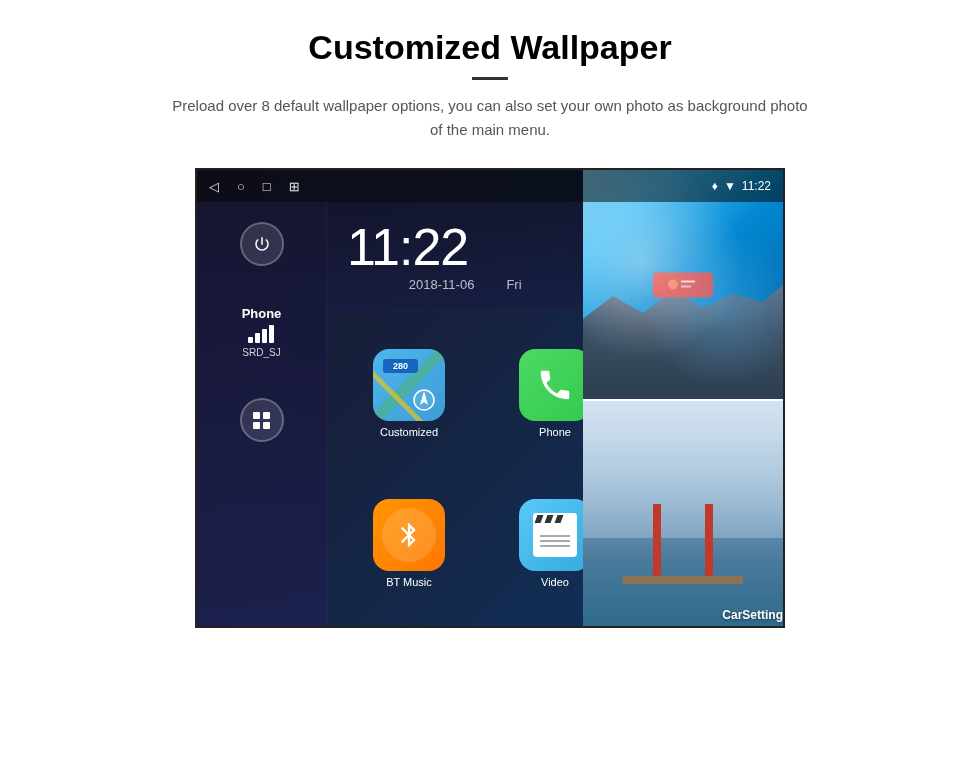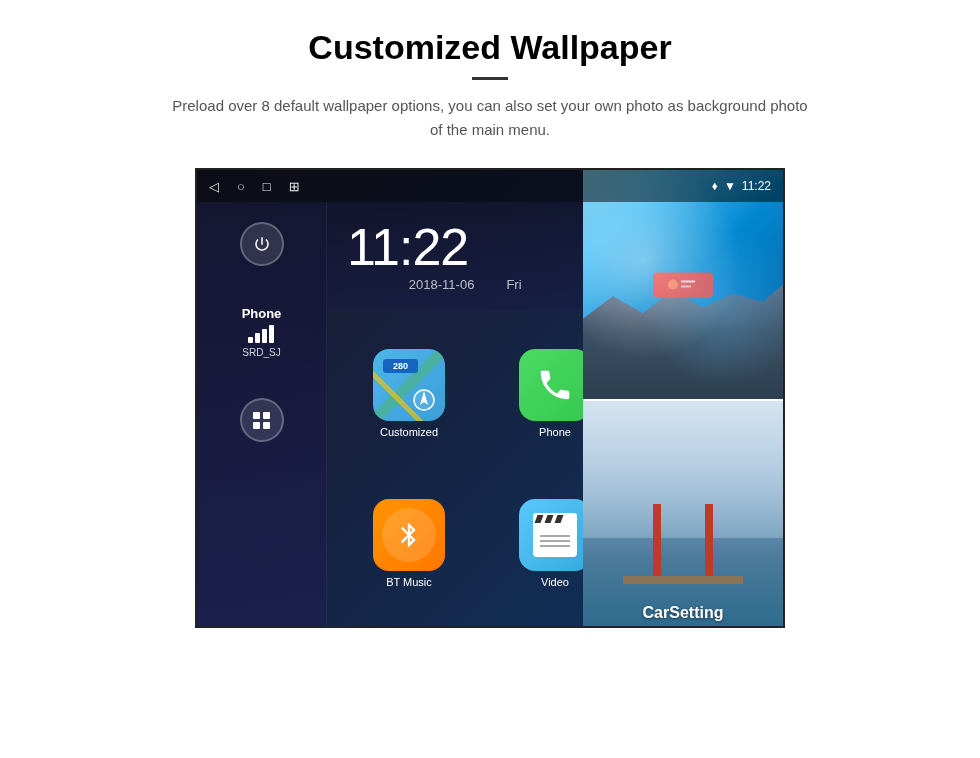--- a/index.html
+++ b/index.html
@@ -422,23 +422,23 @@
       left: 0;
       right: 0;
       height: 8px;
       background: #8b7355;
     }
     .carsetting-label {
       position: absolute;
       bottom: 8px;
       left: 0;
       right: 0;
-      text-align: center;
-      color: #fff;
-      font-size: 16px;
+      text-align: right;
+      color: #fff;
+      font-size: 12px;
       font-weight: 600;
       text-shadow: 0 1px 3px rgba(0,0,0,0.5);
     }
 
     
     .chrome-ring {
       width: 52px;
       height: 52px;
     }
 

